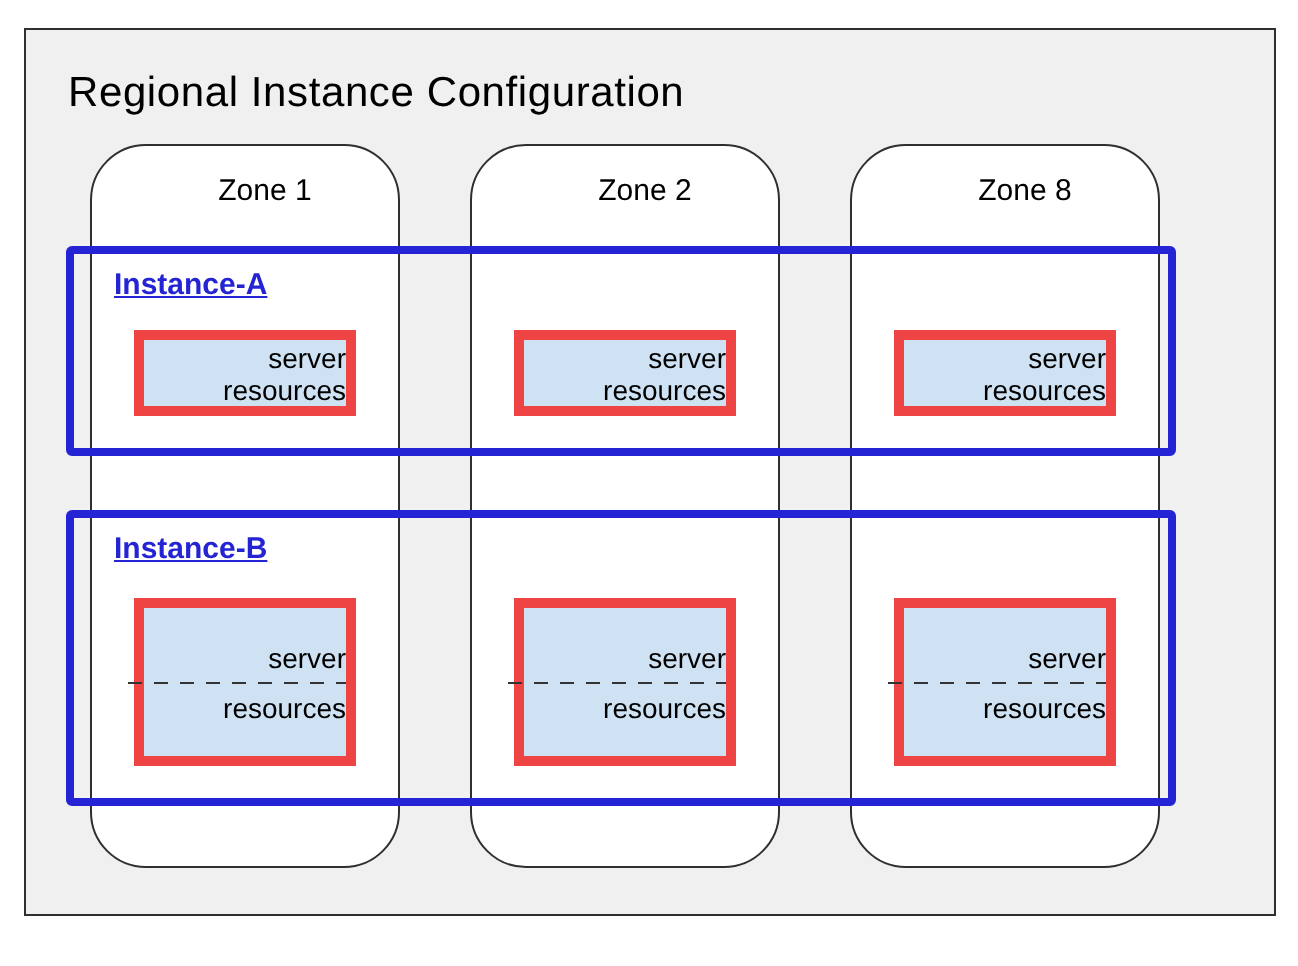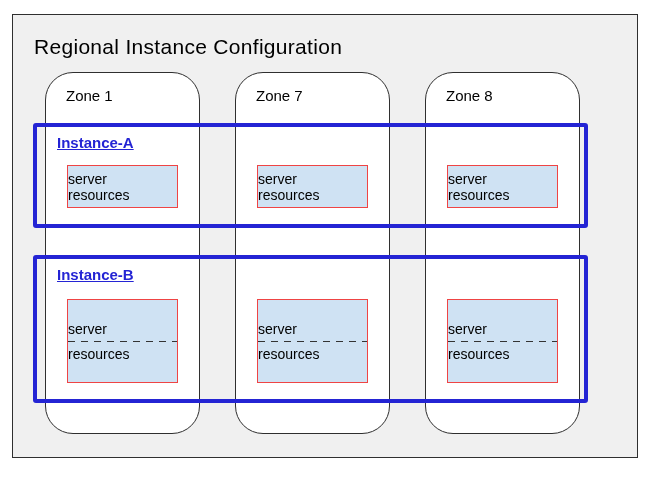--- a/index.html
+++ b/index.html
@@ -42,21 +42,21 @@
     border-radius: 28px;
     box-sizing: border-box;
     z-index: 1;
   }
   .zone-1 { left: 45px; }
   .zone-2 { left: 235px; }
   .zone-3 { left: 425px; }
   .zone-label {
     display: block;
     margin-top: 14px;
-    text-align: left;
+    text-align: center;
     font-size: 15px;
     color: #000000;
     padding-left: 20px;
   }
   .instance {
     position: absolute;
     left: 33px;
     width: 555px;
     border: 4px solid #2424d4;
     border-radius: 3px;
@@ -72,25 +72,25 @@
     font-size: 15px;
     font-weight: bold;
     color: #2424d4;
     white-space: nowrap;
     text-decoration: underline;
   }
   .server-box {
     position: absolute;
     width: 111px;
     background: #cfe2f3;
-    border: 1px solid #ef4444;
+    border: 5px solid #ef4444;
     box-sizing: border-box;
     display: flex;
     flex-direction: column;
-    align-items: flex-start;
+    align-items: flex-end;
     justify-content: center;
     font-size: 14px;
     line-height: 16px;
     color: #000000;
     text-align: center;
     z-index: 3;
   }
   .row-a { top: 165px; height: 43px; }
   .row-b { top: 299px; height: 84px; }
   .col-1 { left: 67px; }
@@ -110,21 +110,21 @@
 <div class="stage">
 
   <div class="region">
     <div class="region-title">Regional Instance Configuration</div>
   </div>
 
   <div class="zone zone-1">
     <span class="zone-label">Zone 1</span>
   </div>
   <div class="zone zone-2">
-    <span class="zone-label">Zone 7</span>
+    <span class="zone-label">Zone 2</span>
   </div>
   <div class="zone zone-3">
     <span class="zone-label">Zone 8</span>
   </div>
 
   <div class="instance instance-a">
     <span class="instance-label">Instance-A</span>
   </div>
 
   <div class="instance instance-b">

